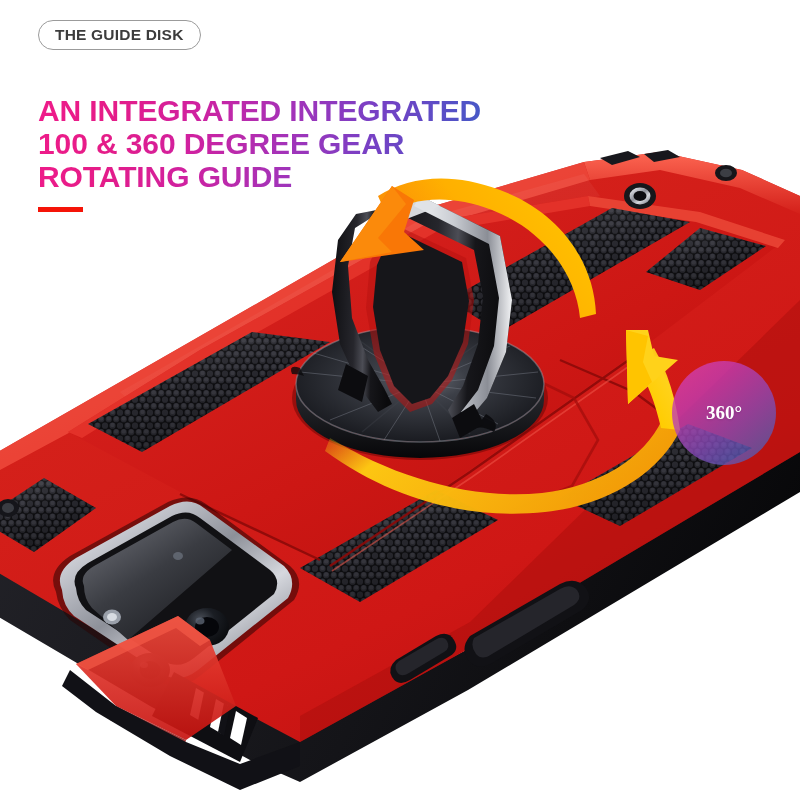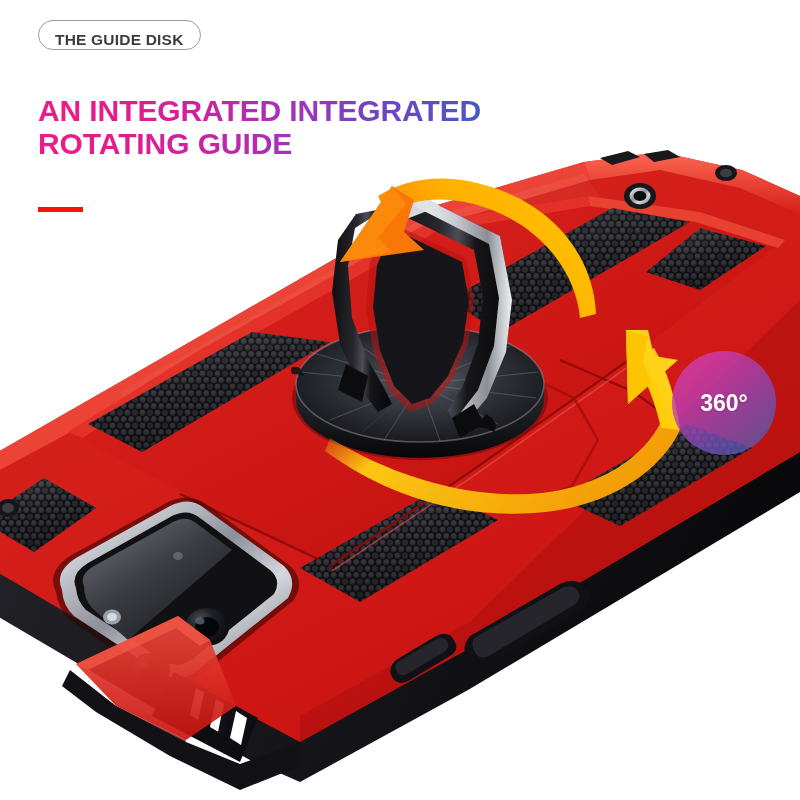--- a/index.html
+++ b/index.html
@@ -22,21 +22,21 @@
   }
 
   
   .badge-pill {
     position: absolute;
     left: 38px;
     top: 20px;
     height: 30px;
     padding: 0 16px;
     display: flex;
-    align-items: flex-end;
+    align-items: center;
     border: 1.5px solid #9b9b9b;
     border-radius: 16px;
     box-sizing: border-box;
     background: #ffffff;
     z-index: 40;
   }
   .badge-pill .badge-text {
     font-size: 15.5px;
     font-weight: 700;
     letter-spacing: 0.2px;
@@ -97,29 +97,30 @@
                 rgba(86,92,186,0.88) 85%,
                 rgba(72,100,184,0.88) 100%);
     text-shadow: 0 1px 2px rgba(60,10,70,0.18);
   }
   #bubble-100 {
     left: 249px; top: 253px;
     width: 94px; height: 94px;
     font-size: 29px;
   }
   #bubble-360 {
-    left: 672px; top: 351px;
+    left: 672px; top: 361px;
     width: 104px; height: 104px;
-    font-size: 23px;
+    font-size: 19px;
     background: linear-gradient(140deg,
                 rgba(222,63,166,0.82) 0%,
                 rgba(192,60,178,0.80) 30%,
                 rgba(136,76,190,0.76) 60%,
                 rgba(84,94,186,0.74) 85%,
                 rgba(70,102,182,0.74) 100%);
+    font-family: Liberation Serif, serif;
   }
 
   
   #scene { position: absolute; inset: 0; z-index: 10; }
   #scene svg { display: block; width: 800px; height: 800px; }
 
   .arrow-layer { position: absolute; inset: 0; z-index: 30; pointer-events: none; }
   .arrow-layer svg { display: block; width: 800px; height: 800px; }
 </style>
 </head>
@@ -516,18 +517,19 @@
   <div class="degree-bubble" id="bubble-360">
     <span>360°</span>
   </div>
 
   <div class="badge-pill">
     <span class="badge-text">THE GUIDE DISK</span>
   </div>
 
   <h1 class="headline">
     <span class="hl-line">AN INTEGRATED INTEGRATED</span>
+    <span class="hl-line">100 &amp; 360 DEGREE GEAR</span>
     <span class="hl-line">ROTATING GUIDE</span>
   </h1>
 
   <div class="rule-accent"></div>
 
 </div>
 
 </body></html>

